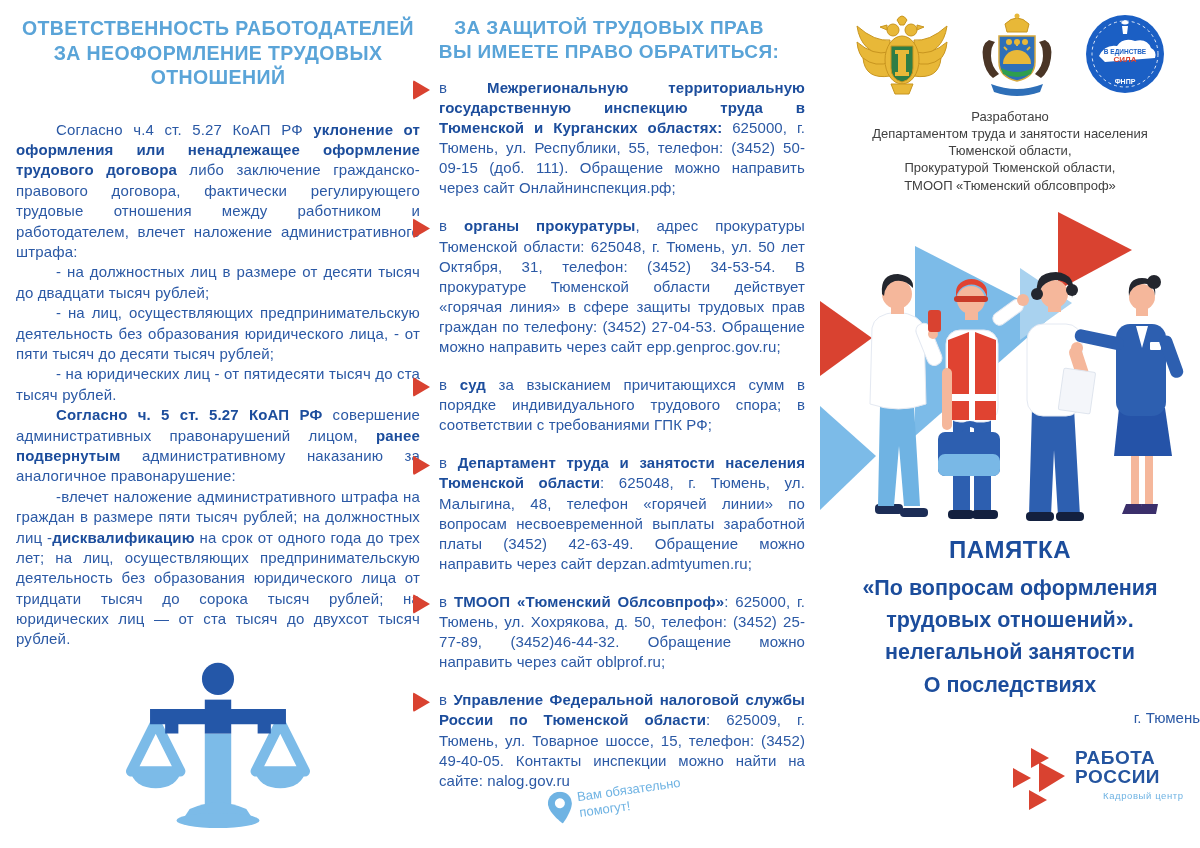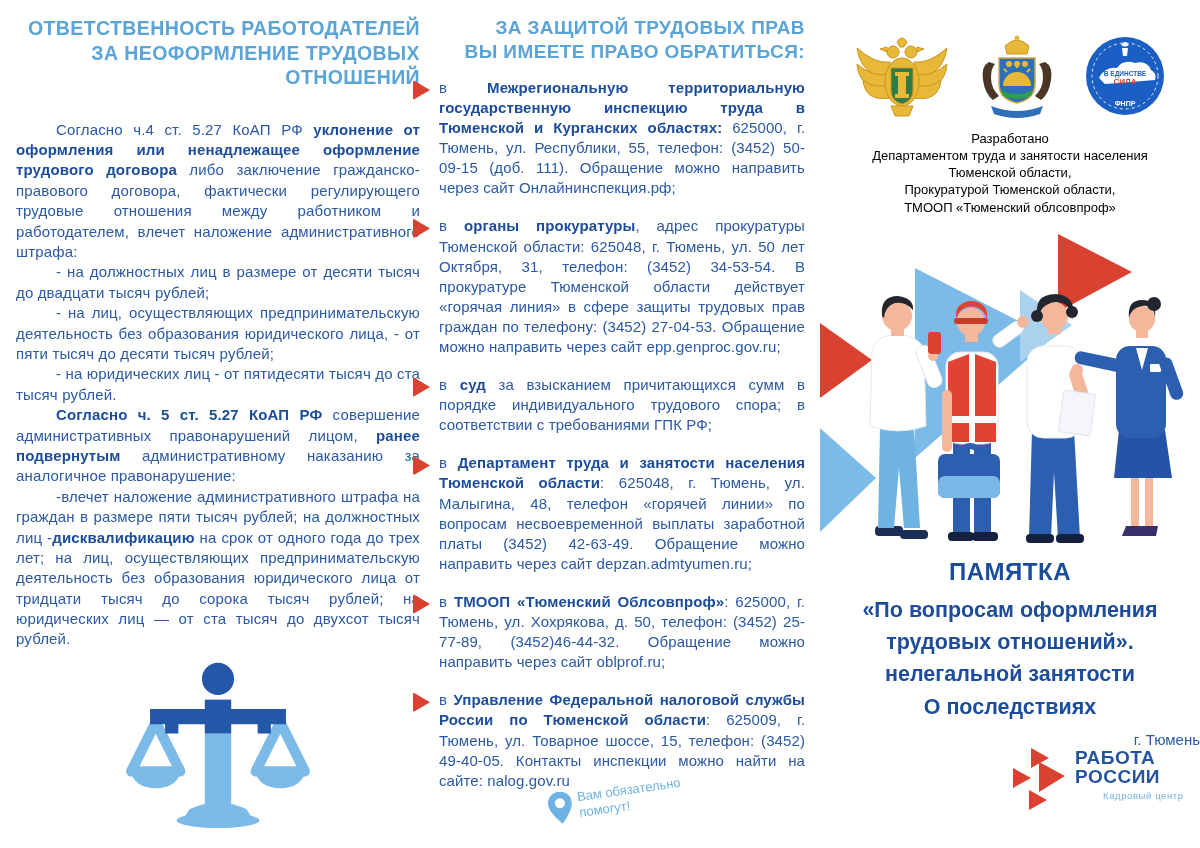--- a/index.html
+++ b/index.html
@@ -5,37 +5,37 @@
   html,body{margin:0;padding:0;}
   body{
     width:1200px;height:848px;position:relative;overflow:hidden;
     background:#ffffff;
     font-family:"Liberation Sans", sans-serif;
     -webkit-font-smoothing:antialiased;
   }
   b,.bold {color:#1c4d9c;font-weight:700;}
   
   .panel-left{position:absolute;left:16px;top:16px;width:404px;}
-  .head-light{color:#5aa4d8;font-weight:700;font-size:19.5px;line-height:1.26;text-align:right;letter-spacing:.4px;}
+  .head-light{color:#5aa4d8;font-weight:700;font-size:19.5px;line-height:1.26;text-align:center;letter-spacing:.4px;}
   .panel-left .body{margin-top:30px;font-size:15px;line-height:1.36;color:#2b59a5;text-align:justify;letter-spacing:.15px;}
   .panel-left p{margin:0;text-indent:40px;}
   .scales-wrap{width:100%;display:flex;justify-content:center;margin-top:10px;}
   
   .panel-mid{position:absolute;left:413px;top:16px;width:392px;}
   .panel-mid .head-light{font-size:19px;margin-bottom:14px;}
   .bullet{display:flex;gap:9px;margin-bottom:18px;}
   .tri{flex:none;width:17px;height:20px;margin-top:2px;background:#d94230;
        clip-path:polygon(0 0,100% 50%,0 100%);border-radius:2px;}
   .bullet p{margin:0;font-size:15px;line-height:1.34;color:#2b59a5;text-align:justify;letter-spacing:.1px;}
   .pin-note{position:absolute;left:548px;top:784px;display:flex;gap:6px;align-items:flex-start;
             transform:rotate(-8deg);color:#6fb3e3;font-size:13px;line-height:1.25;}
   
-  .panel-right{position:absolute;left:820px;top:30px;width:380px;}
+  .panel-right{position:absolute;left:820px;top:8px;width:380px;}
   .logo-row{display:flex;justify-content:center;align-items:center;gap:28px;height:92px;}
-  .developed{margin-top:8px;text-align:center;font-size:13px;line-height:1.32;color:#000000;}
+  .developed{margin-top:8px;text-align:center;font-size:13px;line-height:1.32;color:#404040;}
   .illu{display:block;margin-top:4px;}
   .memo-title{margin-top:8px;text-align:center;color:#1c4d9c;font-weight:700;}
   .memo-title .t0{font-size:24px;letter-spacing:.5px;margin-bottom:8px;}
   .memo-title .tl{font-size:21.5px;line-height:1.5;}
   .memo-city{margin-top:8px;text-align:right;color:#2b59a5;font-size:15px;font-weight:400;}
   .rabota{position:absolute;left:1013px;top:748px;display:flex;gap:8px;align-items:flex-start;}
   .rabota .txt{color:#24549f;font-weight:800;font-size:19px;line-height:1.0;letter-spacing:.5px;}
   .rabota .sub{color:#6fb3e3;font-weight:400;font-size:9.5px;letter-spacing:.6px;margin-top:4px;padding-left:28px;}
 </style>
 </head>

